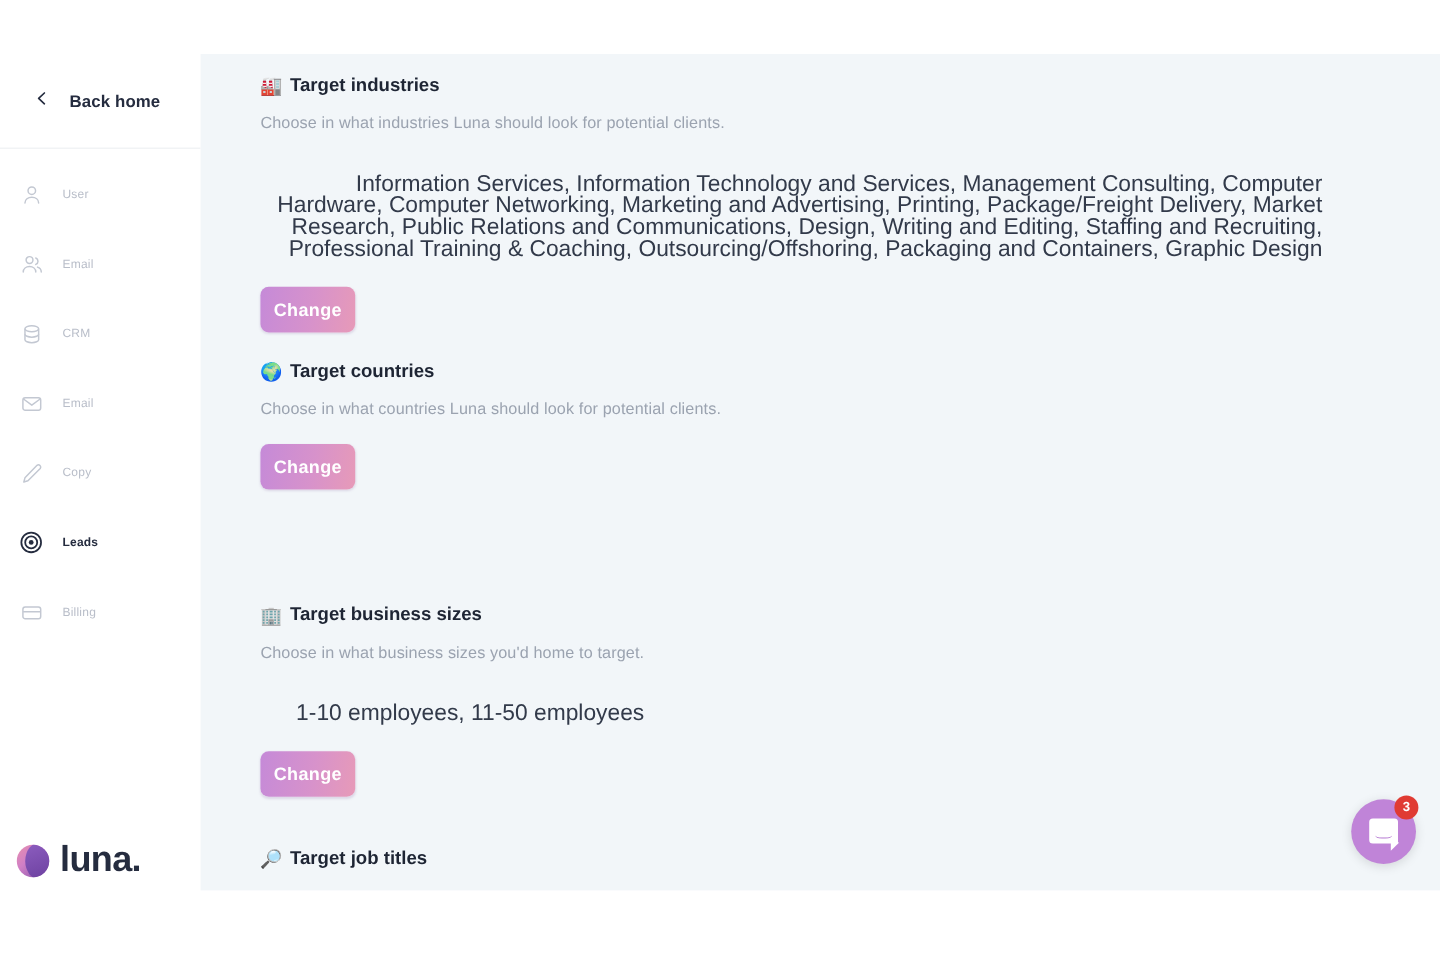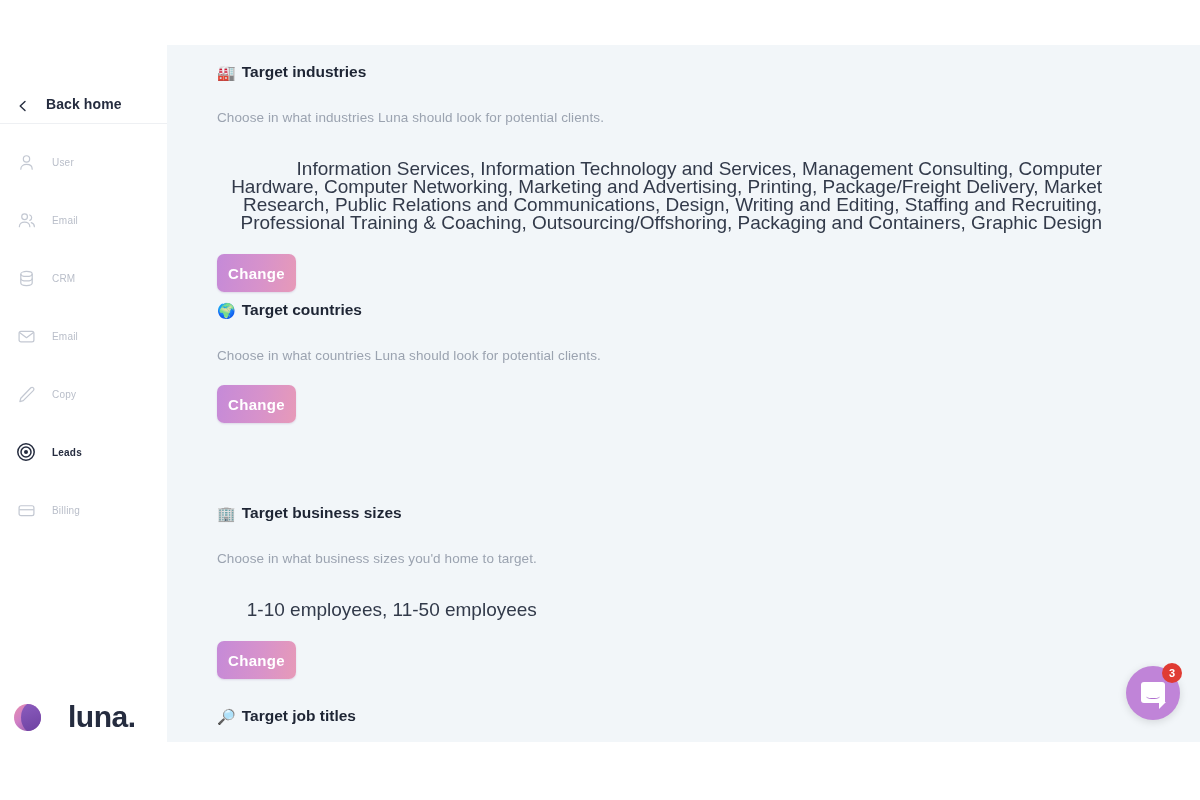--- a/index.html
+++ b/index.html
@@ -26,25 +26,25 @@
     top: 0;
     width: 167px;
     height: 800px;
     background: #ffffff;
     z-index: 5;
   }
 
   .back-home-row {
     position: absolute;
     top: 76px;
-    left: 0;
+    left: 12px;
     width: 167px;
     height: 36px;
     display: flex;
-    align-items: flex-end;
+    align-items: flex-start;
     cursor: pointer;
   }
   .back-chevron {
     width: 46px;
     display: flex;
     align-items: center;
     justify-content: center;
     color: #252c3f;
   }
   .back-label {
@@ -90,21 +90,21 @@
   }
   .nav-item.active .nav-icon { color: #252c3f; }
   .nav-item.active .nav-label { color: #252c3f; font-weight: bold; }
 
   .brand {
     position: absolute;
     left: 14px;
     bottom: 68px;
     display: flex;
     align-items: center;
-    gap: 27px;
+    gap: 9px;
     cursor: pointer;
   }
   .brand-mark {
     position: relative;
     width: 27px;
     height: 27px;
     border-radius: 50%;
     background: linear-gradient(135deg, #e88fae 0%, #d07fc6 40%, #7b4fa8 100%);
     overflow: hidden;
   }
@@ -144,21 +144,21 @@
     font-weight: bold;
     color: #1e2534;
     display: flex;
     align-items: center;
     gap: 6px;
     letter-spacing: 0;
   }
   .section-emoji { font-size: 15px; line-height: 1; }
 
   .section-desc {
-    margin-top: 29px;
+    margin-top: 14px;
     font-size: 13.5px;
     color: #9ba3b0;
     letter-spacing: .1px;
   }
 
   .section-value {
     margin-top: 35px;
     font-size: 19px;
     color: #323a4a;
     line-height: 18px;

